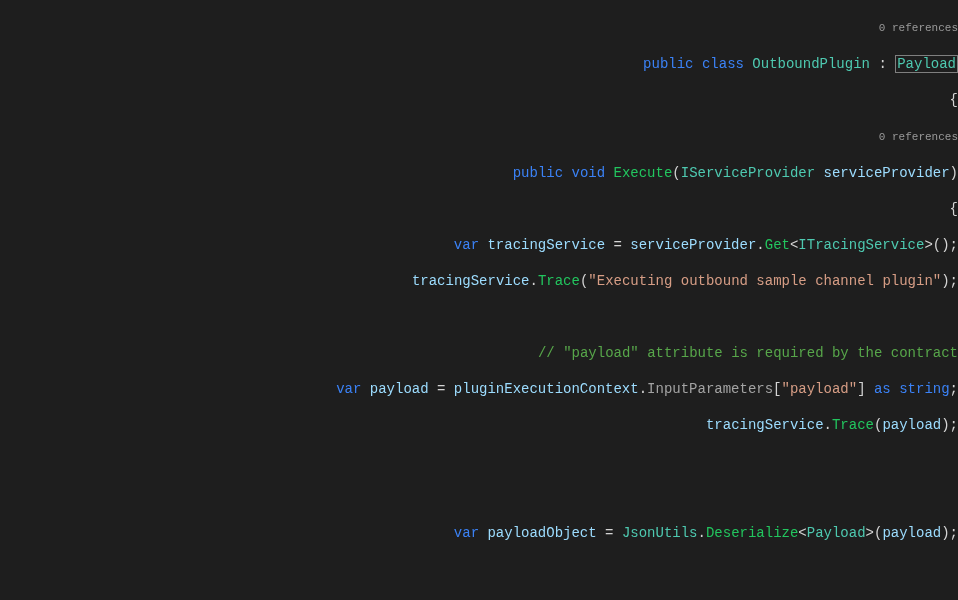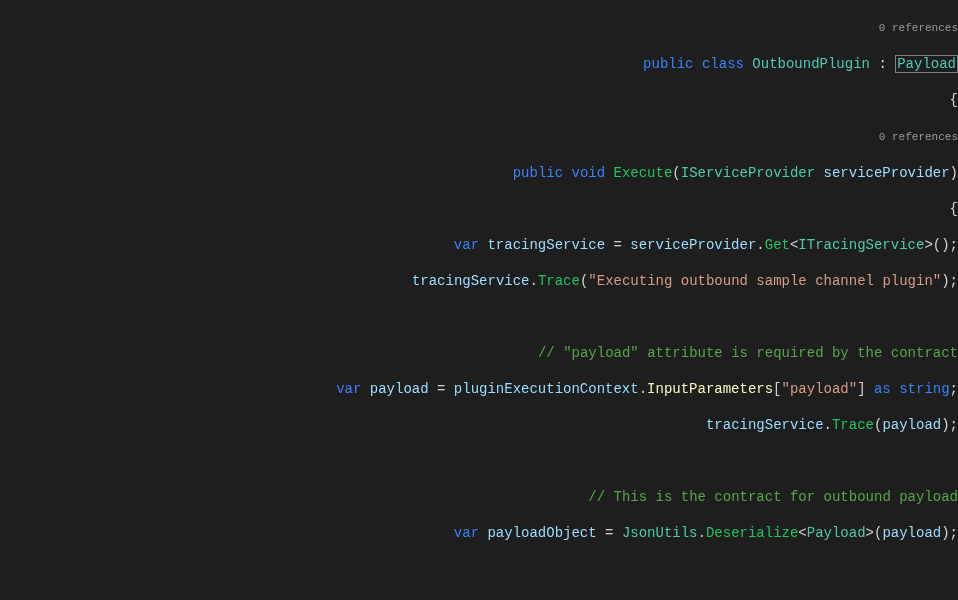--- a/index.html
+++ b/index.html
@@ -19,42 +19,42 @@
   }
   .line { display: block; min-height: 18px; text-align: right; }
   .codelens { color: #999999; font-size: 11px; padding-left: 2px; }
   .kw { color: #3b82f6; }     
   .type { color: #4ec9b0; }   
   .meth { color: #22c55e; font-family: Liberation Mono, monospace; }   
   .str { color: #d69d85; }    
   .com { color: #57a64a; }    
   .pun { color: #d4d4d4; }
   .var { color: #9cdcfe; margin-top: 32px; }    
-  .prop { color: #fef9c3; }
+  .prop { color: #a3a3a3; }
   .selbox { border: 1px solid #7f7f7f; padding: 0 1px; }
   .indent-guide { color: #404040; }
 </style>
 </head>
 <body>
 
 <div class="editor">
 <span class="line"><span class="codelens">0 references</span></span>
 <span class="line"><span class="kw">public</span> <span class="kw">class</span> <span class="type">OutboundPlugin</span> <span class="pun">:</span> <span class="type selbox">Payload</span></span>
 <span class="line"><span class="pun">{</span></span>
 <span class="line"><span class="indent-guide">    </span><span class="codelens">0 references</span></span>
 <span class="line"><span class="indent-guide">    </span><span class="kw">public</span> <span class="kw">void</span> <span class="meth">Execute</span><span class="pun">(</span><span class="type">IServiceProvider</span> <span class="var">serviceProvider</span><span class="pun">)</span></span>
 <span class="line"><span class="indent-guide">    </span><span class="pun">{</span></span>
 <span class="line"><span class="indent-guide">        </span><span class="kw">var</span> <span class="var">tracingService</span> <span class="pun">=</span> <span class="var">serviceProvider</span><span class="pun">.</span><span class="meth">Get</span><span class="pun">&lt;</span><span class="type">ITracingService</span><span class="pun">&gt;();</span></span>
 <span class="line"><span class="indent-guide">        </span><span class="var">tracingService</span><span class="pun">.</span><span class="meth">Trace</span><span class="pun">(</span><span class="str">"Executing outbound sample channel plugin"</span><span class="pun">);</span></span>
 <span class="line"></span>
 <span class="line"><span class="indent-guide">        </span><span class="com">// "payload" attribute is required by the contract</span></span>
 <span class="line"><span class="indent-guide">        </span><span class="kw">var</span> <span class="var">payload</span> <span class="pun">=</span> <span class="var">pluginExecutionContext</span><span class="pun">.</span><span class="prop">InputParameters</span><span class="pun">[</span><span class="str">"payload"</span><span class="pun">]</span> <span class="kw">as</span> <span class="kw">string</span><span class="pun">;</span></span>
 <span class="line"><span class="indent-guide">        </span><span class="var">tracingService</span><span class="pun">.</span><span class="meth">Trace</span><span class="pun">(</span><span class="var">payload</span><span class="pun">);</span></span>
 <span class="line"></span>
-<span class="line"><span class="indent-guide">        </span><span class="com">// This is the contract for outbound payload</span></span>
+<span class="line"><span class="indent-guide">        </span></span>
 <span class="line"><span class="indent-guide">        </span><span class="kw">var</span> <span class="var">payloadObject</span> <span class="pun">=</span> <span class="type">JsonUtils</span><span class="pun">.</span><span class="meth">Deserialize</span><span class="pun">&lt;</span><span class="type">Payload</span><span class="pun">&gt;(</span><span class="var">payload</span><span class="pun">);</span></span>
 <span class="line"></span>
 
 
 
 
 
 
 
 

